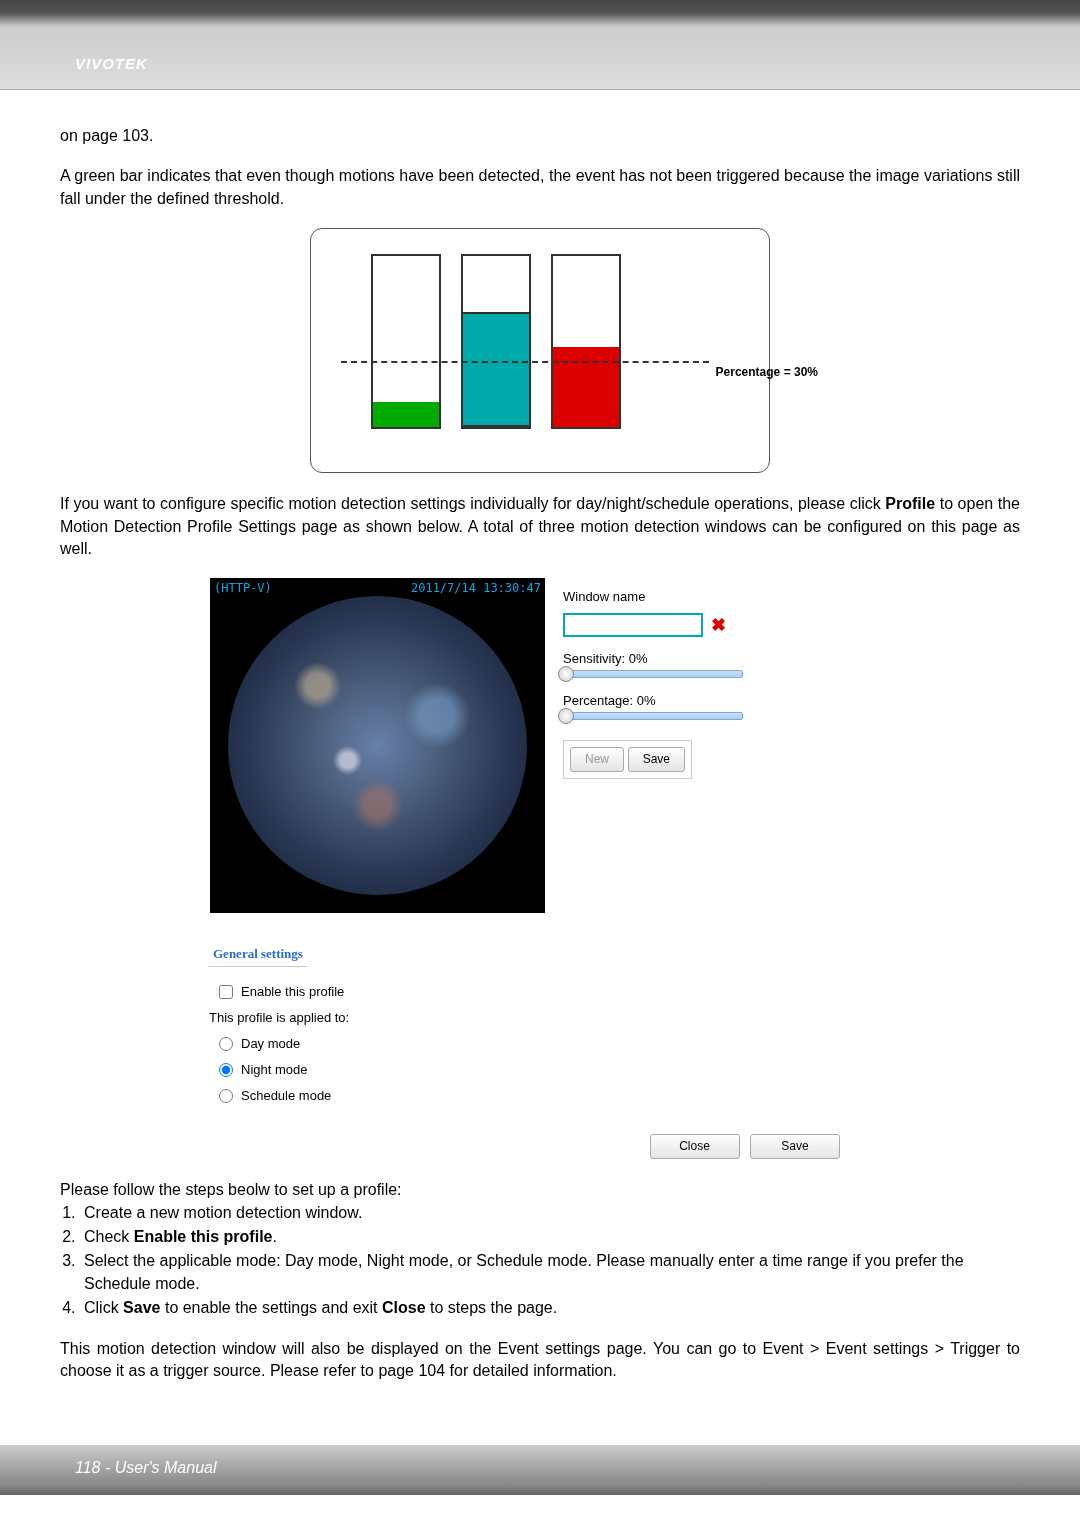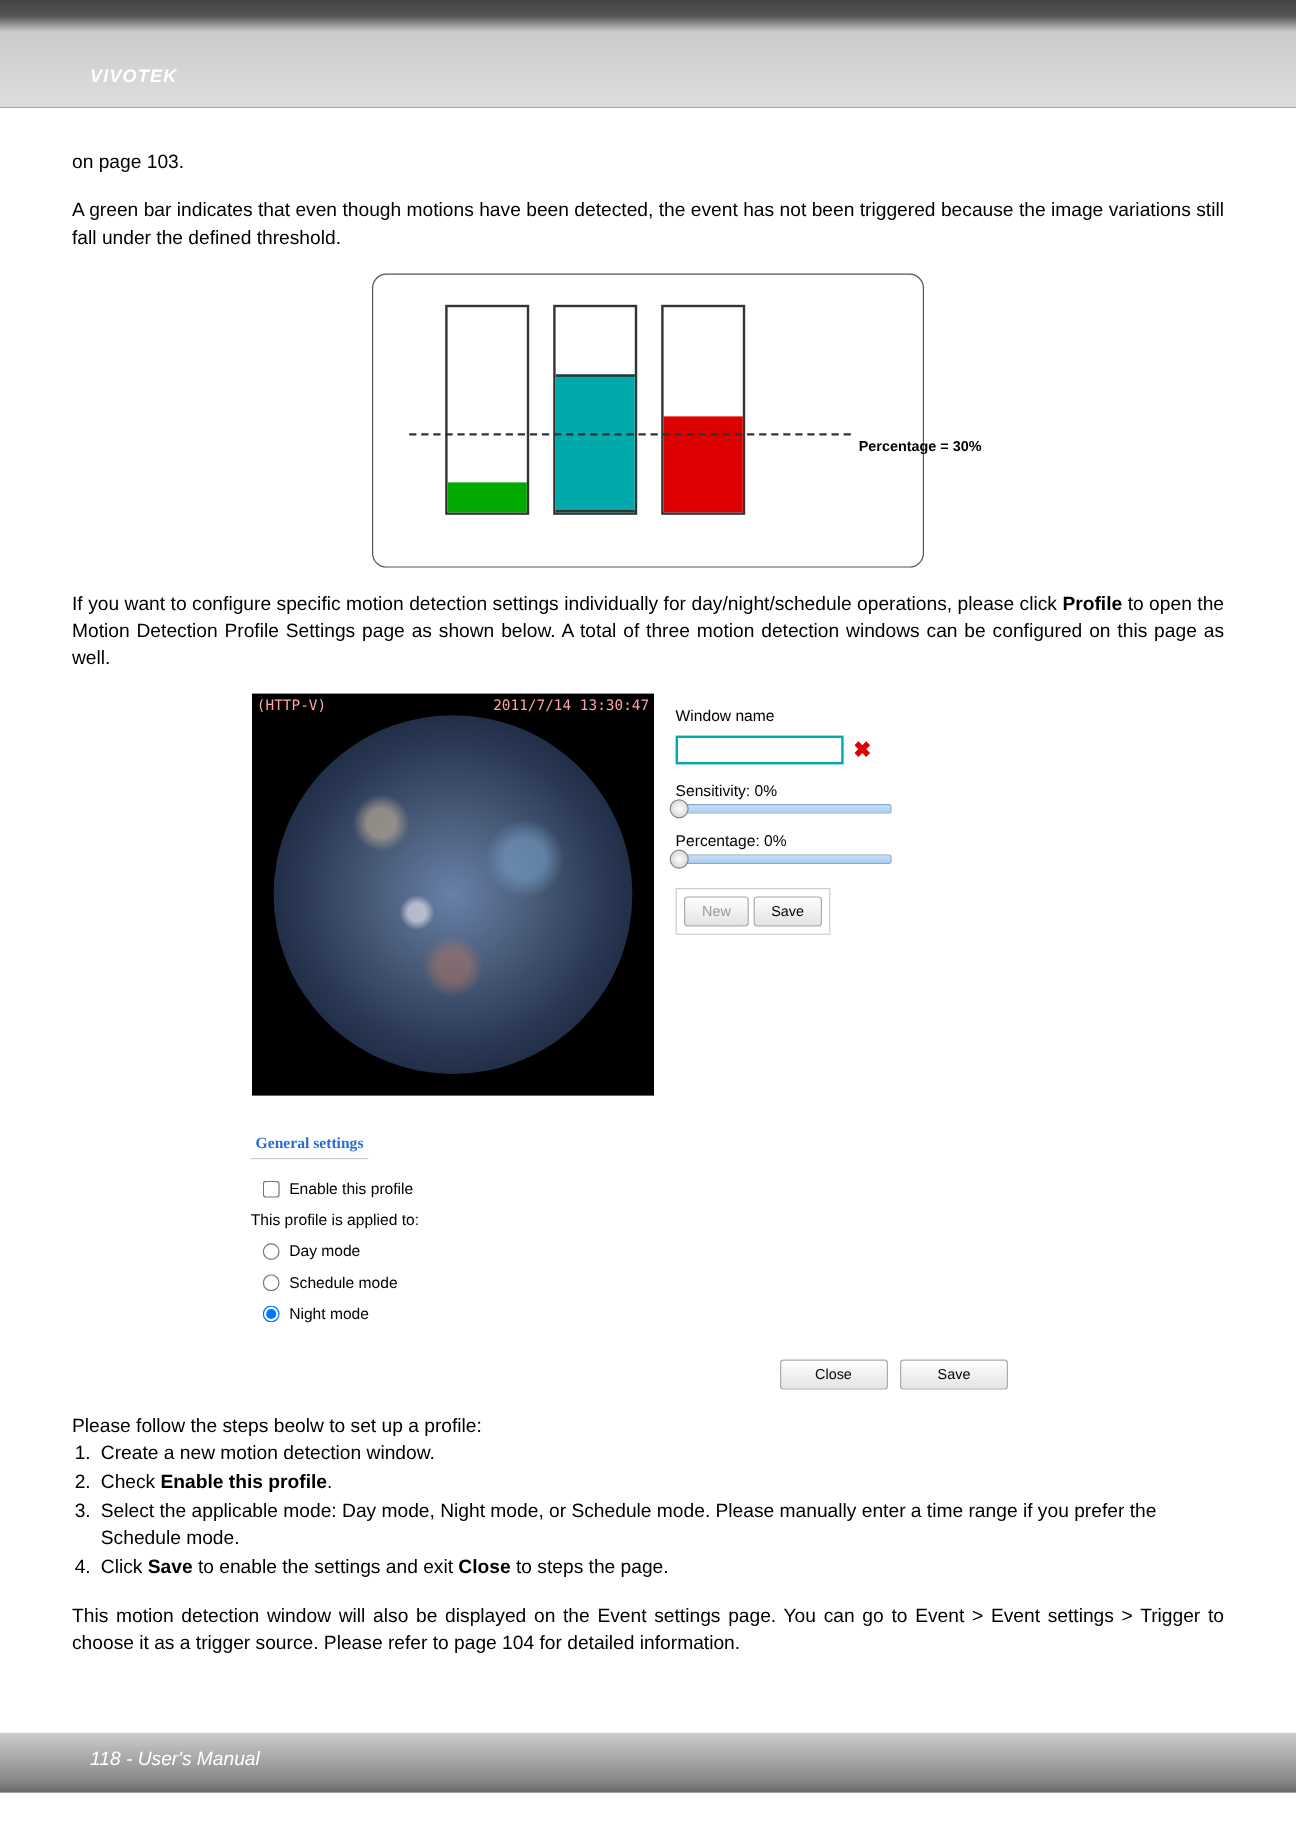--- a/index.html
+++ b/index.html
@@ -97,21 +97,21 @@
   position: absolute;
   inset: 0;
   background:
     radial-gradient(circle at 30% 30%, rgba(200,180,150,0.6) 4%, transparent 8%),
     radial-gradient(circle at 70% 40%, rgba(120,160,200,0.6) 6%, transparent 12%),
     radial-gradient(circle at 50% 70%, rgba(180,120,100,0.5) 5%, transparent 10%),
     radial-gradient(circle at 40% 55%, rgba(220,220,230,0.7) 3%, transparent 6%);
 }
 .cam-overlay {
   position: absolute;
-  color: #fca5a5;
+  color: #0ea5e9;
   font-size: 12px;
   font-family: monospace;
 }
 .cam-overlay.left { left: 4px; top: 2px; }
 .cam-overlay.right { right: 4px; top: 2px; margin-left: 36px; }
 .side-ctrls {
   flex: 1;
   padding: 10px 18px;
   font-size: 13px;
 }
@@ -253,26 +253,26 @@
           <span>Enable this profile</span>
         </div>
         <div class="gs-row" style="margin-left:0;text-align:center;">
           <span>This profile is applied to:</span>
         </div>
         <div class="gs-row">
           <input type="radio" name="mode" style="">
           <span>Day mode</span>
         </div>
         <div class="gs-row">
+          <input type="radio" name="mode" checked="" style="">
+          <span>Night mode</span>
+        </div>
+        <div class="gs-row">
           <input type="radio" name="mode" style="">
           <span>Schedule mode</span>
-        </div>
-        <div class="gs-row">
-          <input type="radio" name="mode" checked="" style="">
-          <span>Night mode</span>
         </div>
       </div>
 
       <div class="action-row">
         <span class="btn">Close</span>
         <span class="btn">Save</span>
       </div>
     </div>
 
     <p>Please follow the steps beolw to set up a profile:</p>

